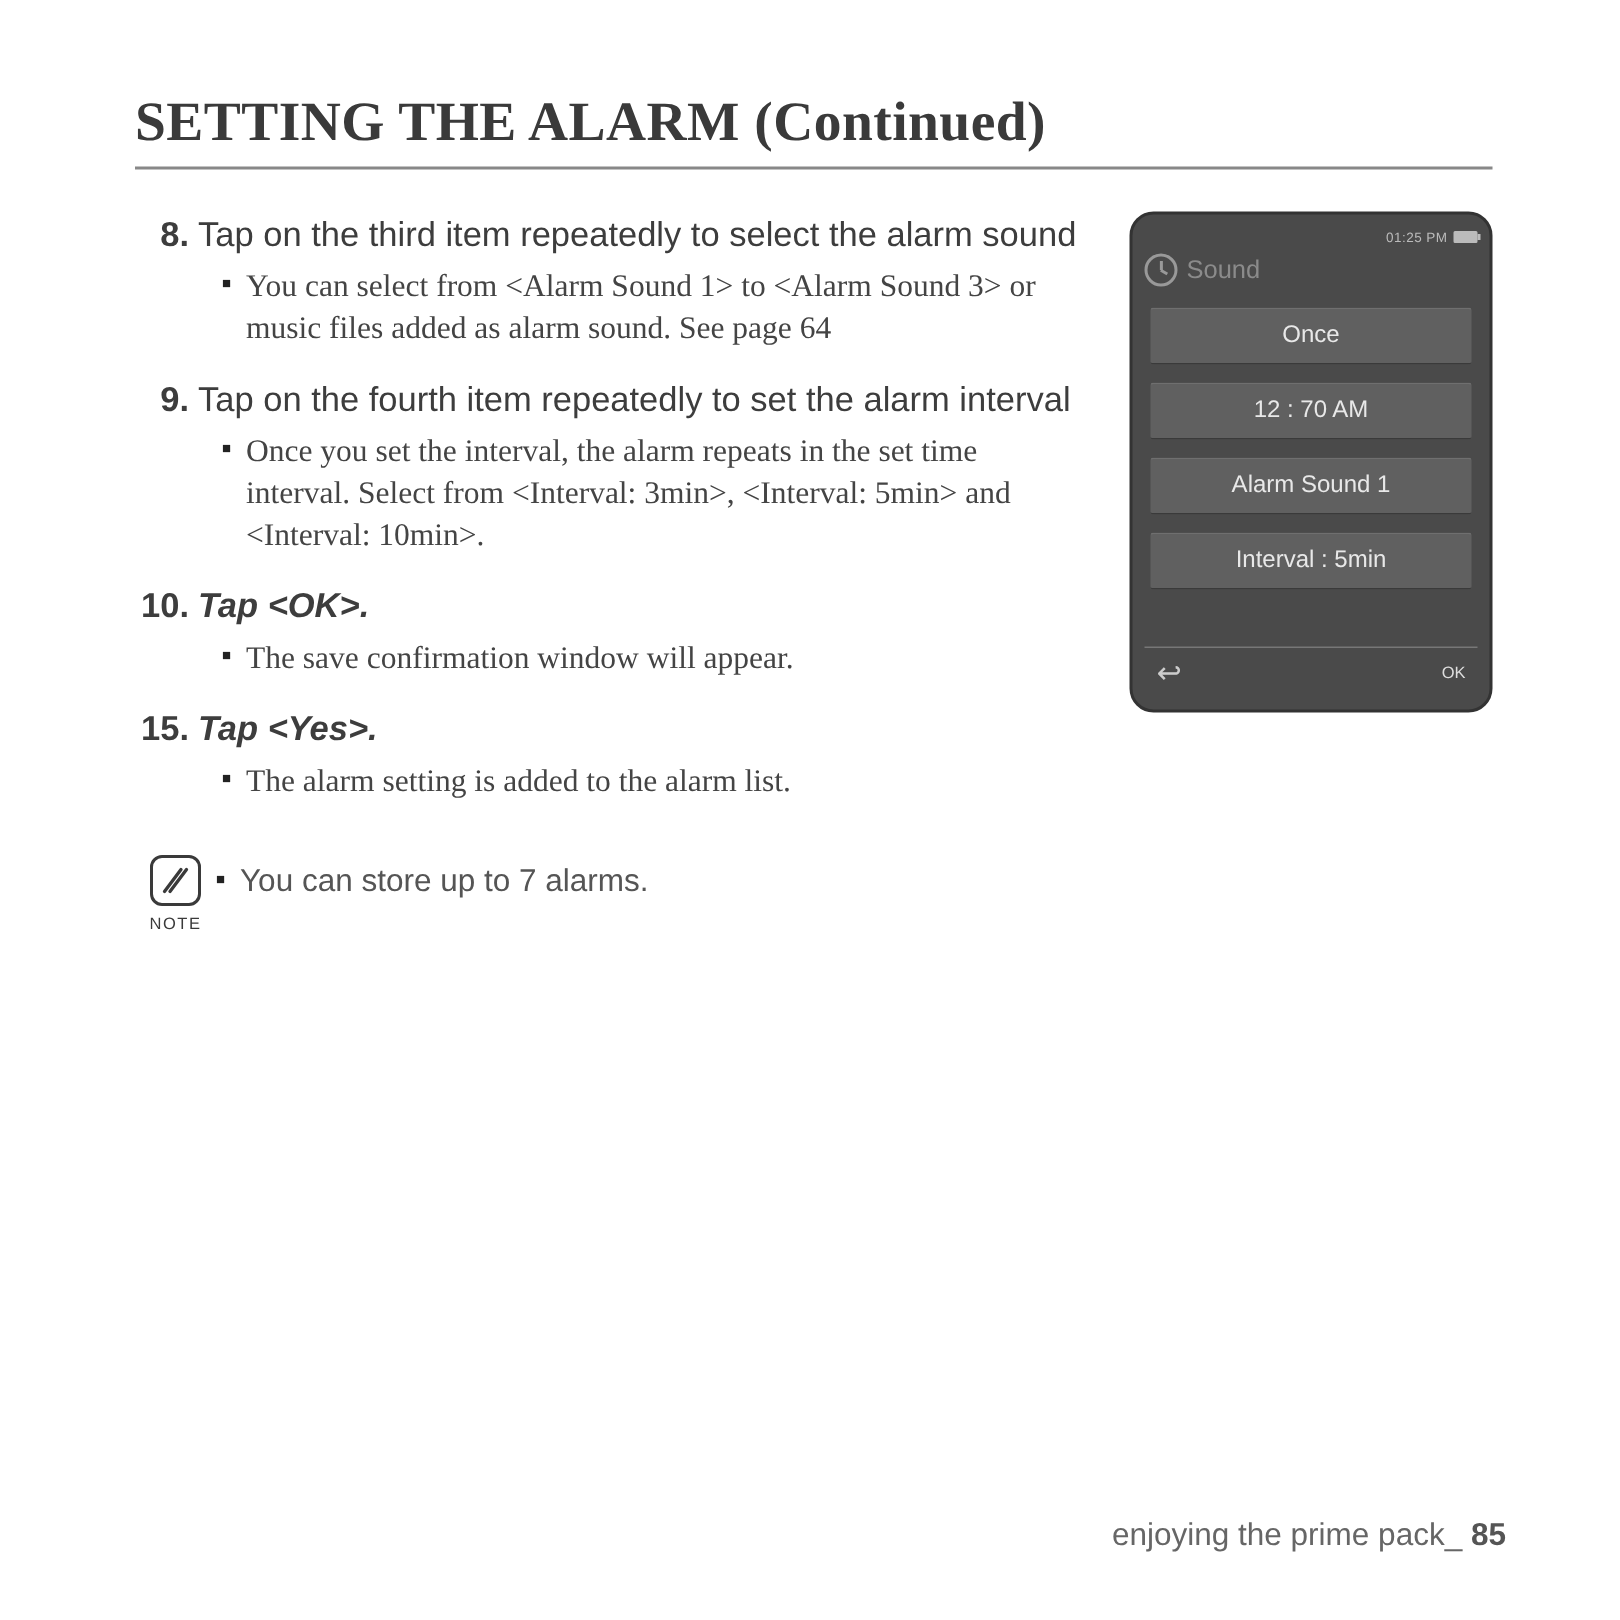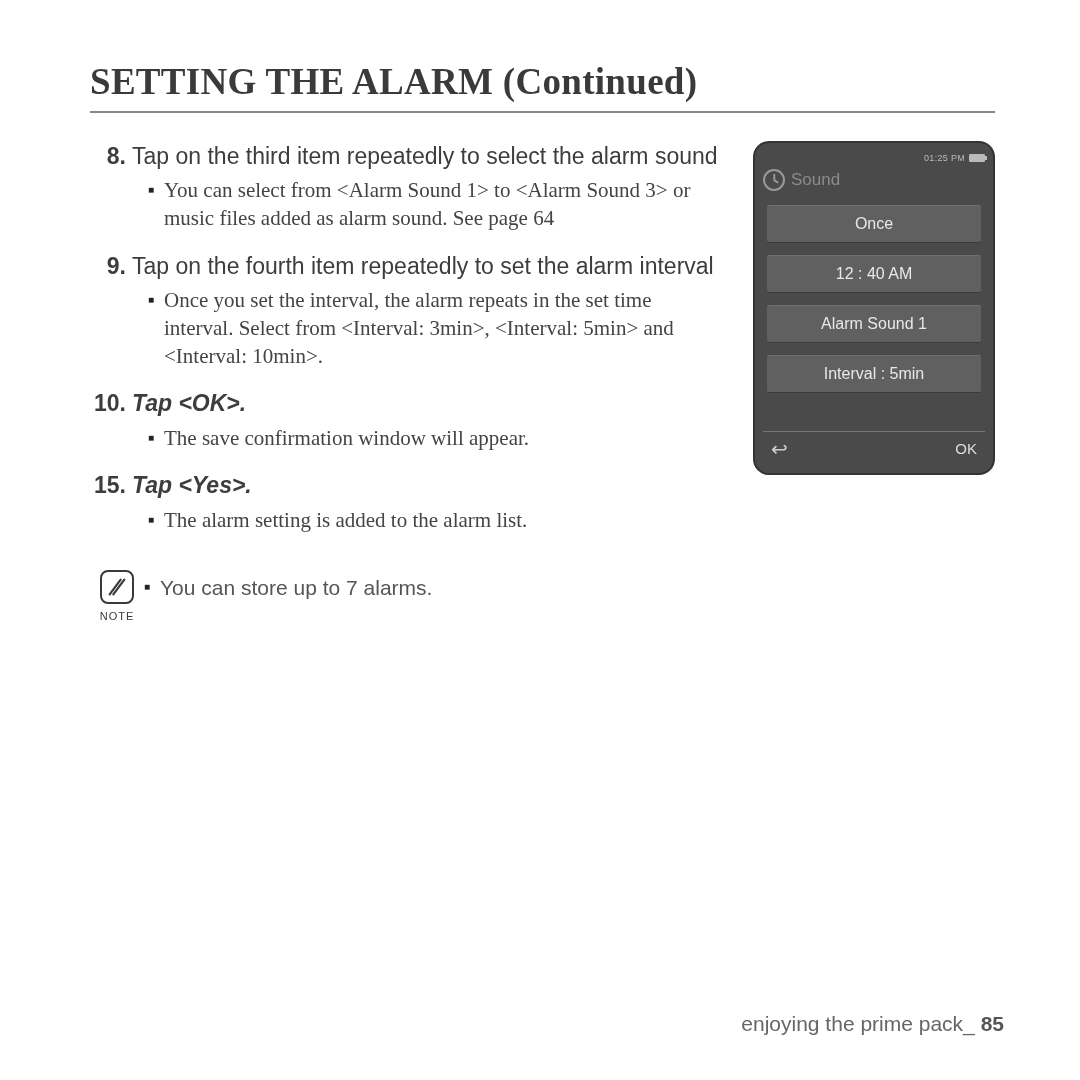--- a/index.html
+++ b/index.html
@@ -29,21 +29,21 @@
   .batt { width: 16px; height: 8px; border: 1px solid #bbb; border-radius: 1px; position: relative; background: #bbb; }
   .batt::after { content: ""; position: absolute; right: -3px; top: 1px; width: 2px; height: 4px; background: #bbb; }
   .device-header { display: flex; align-items: center; gap: 6px; height: 26px; margin-bottom: 12px; }
   .clock-icon { width: 22px; height: 22px; border: 2px solid #999; border-radius: 50%; position: relative; }
   .clock-icon::before { content: ""; position: absolute; left: 50%; top: 50%; width: 1.5px; height: 6px; background: #999; transform-origin: bottom; transform: translate(-50%,-100%); }
   .clock-icon::after { content: ""; position: absolute; left: 50%; top: 50%; width: 1.5px; height: 5px; background: #999; transform-origin: bottom; transform: translate(-50%,-100%) rotate(120deg); }
   .device-title { font-size: 17px; color: #8b8b8b; font-weight: 500; }
   .option { background: #606060; color: #e8e8e8; text-align: center; padding: 9px 4px; margin: 12px 4px; border-radius: 2px; font-size: 16px; border-top: 1px solid #6f6f6f; border-bottom: 1px solid #3a3a3a; }
   .device-footer { position: absolute; left: 8px; right: 8px; bottom: 8px; height: 34px; border-top: 1px solid #777; display: flex; align-items: center; justify-content: space-between; padding: 0 8px; }
   .back-icon { font-size: 20px; color: #ccc; transform: scaleX(-1); }
-  .ok-btn { font-size: 15px; color: #ddd; }
+  .ok-btn { font-size: 11px; color: #ddd; }
   .footer { position: absolute; right: 76px; bottom: 44px; font-size: 21px; color: #666; }
   .footer .pg { font-weight: bold; color: #555; }
 </style>
 </head>
 <body>
 
 <div class="page">
   <h1 class="title">SETTING THE ALARM (Continued)</h1>
 
   <div class="content-row">
@@ -115,21 +115,21 @@
     <div class="device">
       <div class="device-status">
         <span class="device-time">01:25 PM</span>
         <span class="batt"></span>
       </div>
       <div class="device-header">
         <span class="clock-icon"></span>
         <span class="device-title">Sound</span>
       </div>
       <div class="option">Once</div>
-      <div class="option">12 : 40 AM</div>
+      <div class="option">12 : 70 AM</div>
       <div class="option">Alarm Sound 1</div>
       <div class="option">Interval : 5min</div>
       <div class="device-footer">
         <span class="back-icon">↪</span>
         <span class="ok-btn">OK</span>
       </div>
     </div>
   </div>
 
   <div class="footer">

